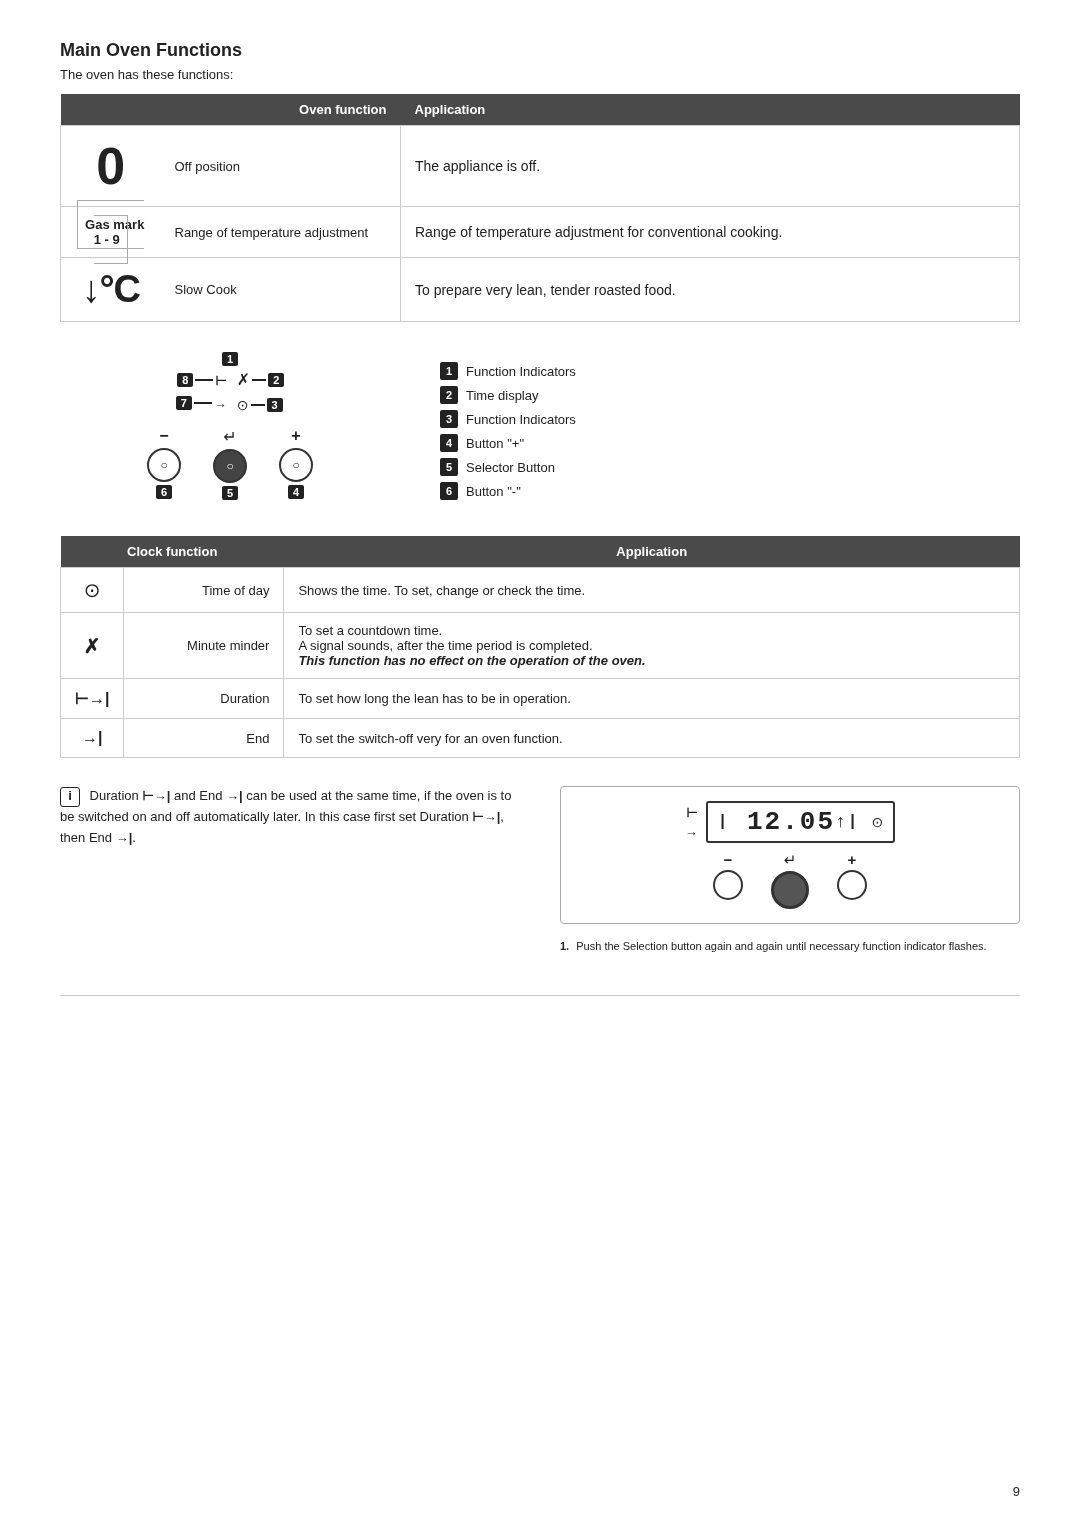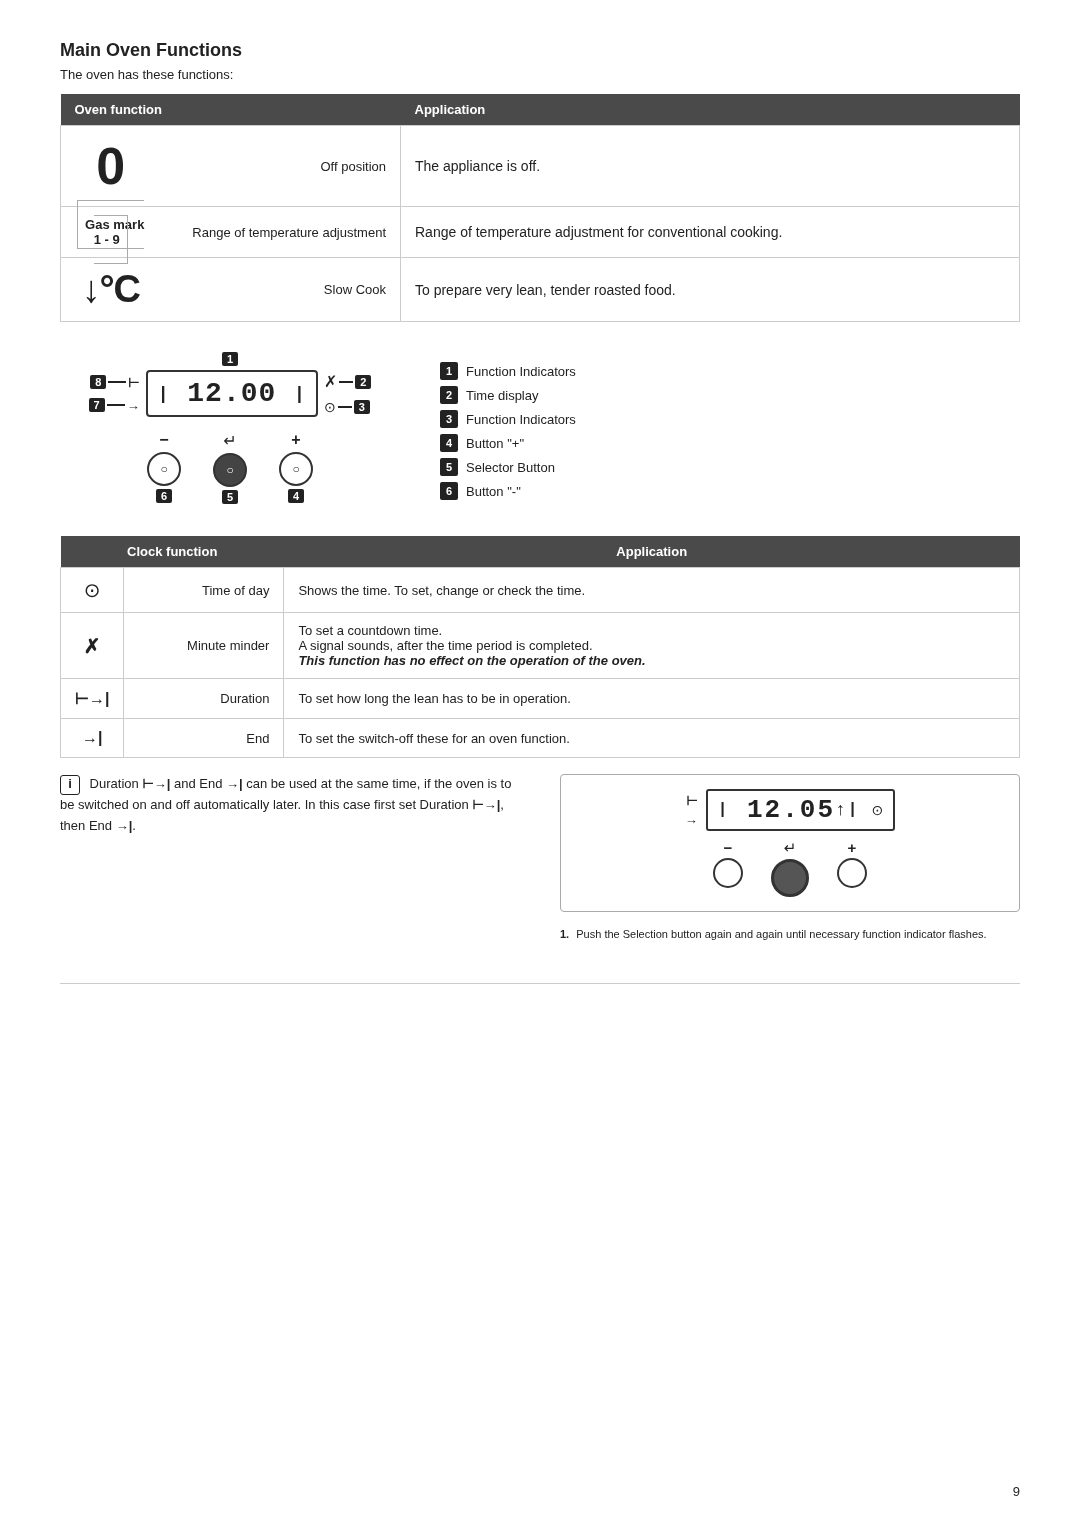--- a/index.html
+++ b/index.html
@@ -35,37 +35,37 @@
       border-collapse: collapse;
       margin-bottom: 30px;
     }
     .oven-table th {
       background: #4a4a4a;
       color: #fff;
       padding: 8px 14px;
       font-size: 13px;
       text-align: center;
     }
-    .oven-table th.left { text-align: left; width: 340px; }
+    .oven-table th.left { text-align: right; width: 340px; }
     .oven-table th.right { text-align: left; }
     .oven-table td {
       border: 1px solid #ccc;
       padding: 10px 14px;
       vertical-align: middle;
       font-size: 13px;
     }
     .oven-table td.icon-cell {
       text-align: center;
       font-size: 52px;
       font-weight: bold;
       width: 100px;
       border-right: none;
     }
     .oven-table td.label-cell {
-      text-align: right;
+      text-align: left;
       font-size: 13px;
       width: 240px;
       border-left: none;
     }
     .oven-table td.app-cell {
       font-size: 14px;
     }
     .slow-cook-icon {
       font-size: 40px;
       font-weight: bold;
@@ -107,21 +107,21 @@
       font-weight: bold;
       border-radius: 2px;
       margin-right: 8px;
       flex-shrink: 0;
     }
 
     
     .clock-table {
       width: 100%;
       border-collapse: collapse;
-      margin-bottom: 16px;
+      margin-bottom: 28px;
     }
     .clock-table th {
       background: #4a4a4a;
       color: #fff;
       padding: 8px 14px;
       font-size: 13px;
       text-align: center;
     }
     .clock-table td {
       border: 1px solid #ccc;
@@ -274,25 +274,20 @@
             <span style="display:inline-block; width:18px; height:2px; background:#222;"></span>
             <span style="font-size:13px; font-weight:bold;">⊢</span>
           </div>
           <div style="display:flex; align-items:center; gap:2px;">
             <span class="diag-label">7</span>
             <span style="display:inline-block; width:18px; height:2px; background:#222;"></span>
             <span style="font-size:13px; font-weight:bold;">→</span>
           </div>
         </div>
 
-        <div class="lcd-outer">
-          <span style="font-size:28px; font-weight:bold; font-family:'Courier New',monospace; letter-spacing:1px;">
-            <span style="font-size:18px; vertical-align:middle;">|</span> 12.00 <span style="font-size:18px; vertical-align:middle;">|</span>
-          </span>
-        </div>
 
         <div style="display:flex; flex-direction:column; gap:8px; align-items:flex-start; margin-left:4px;">
           <div style="display:flex; align-items:center; gap:2px;">
             <span style="font-size:16px;">✗</span>
             <span style="display:inline-block; width:14px; height:2px; background:#222;"></span>
             <span class="diag-label">2</span>
           </div>
           <div style="display:flex; align-items:center; gap:2px;">
             <span style="font-size:14px;">⊙</span>
             <span style="display:inline-block; width:14px; height:2px; background:#222;"></span>
@@ -380,21 +375,21 @@
       </td>
     </tr>
     <tr>
       <td class="icon-cell" style="font-size:16px; font-weight:bold;">⊢→|</td>
       <td class="name-cell">Duration</td>
       <td class="app-cell">To set how long the lean has to be in operation.</td>
     </tr>
     <tr>
       <td class="icon-cell" style="font-size:16px; font-weight:bold;">→|</td>
       <td class="name-cell">End</td>
-      <td class="app-cell">To set the switch-off these for an oven function.</td>
+      <td class="app-cell">To set the switch-off very for an oven function.</td>
     </tr>
   </tbody>
 </table>
 
 <div class="bottom-section">
 
   <div class="info-box">
     <p>
       <span class="info-icon">i</span>
       Duration <strong>⊢→|</strong> and End <strong>→|</strong> can be used at the same time, if the oven is to be switched on and off automatically later. In this case first set Duration <strong>⊢→|</strong>, then End <strong>→|</strong>.

